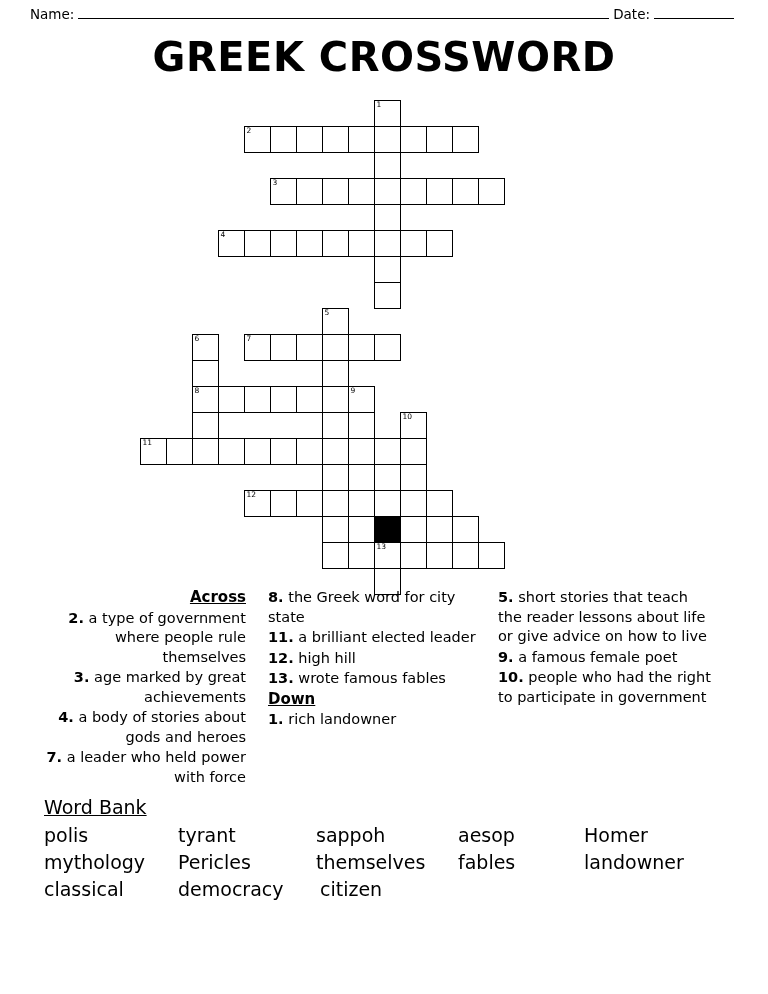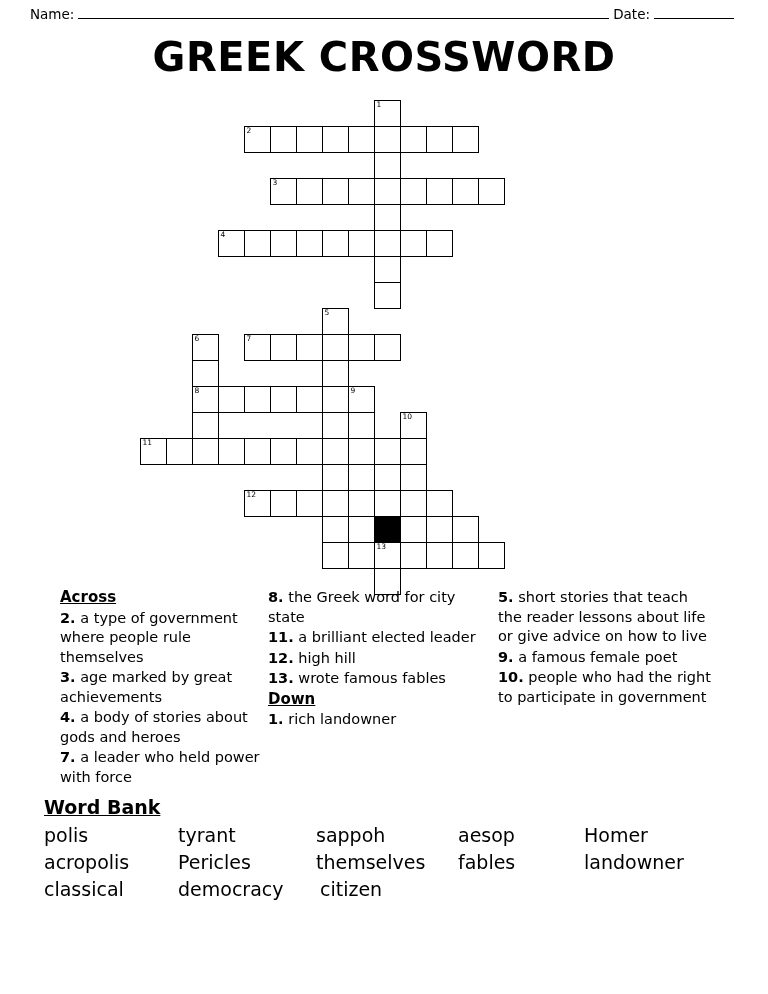--- a/index.html
+++ b/index.html
@@ -87,41 +87,41 @@
     top: 588px;
     left: 0;
     width: 768px;
     height: 200px;
   }
   .col {
     position: absolute;
     font-size: 14.5px;
     line-height: 19.5px;
   }
-  .col.c1 { left: 60px;  width: 210px; }
+  .col.c1 { left: 36px;  width: 210px; text-align: right; }
   .col.c2 { left: 268px; width: 215px; }
   .col.c3 { left: 498px; width: 215px; }
 
   .sec-head {
     font-weight: bold;
     text-decoration: underline;
     font-size: 15px;
     display: block;
     margin: 0 0 1px 0;
   }
   .clue { display: block; margin: 0 0 1px 0; }
   .clue b { font-weight: bold; }
 
   
   .wb-title {
     position: absolute;
     top: 796px;
     left: 44px;
     font-size: 19px;
-    font-weight: bold;
+    font-weight: normal;
     text-decoration: underline;
   }
   .wb {
     position: absolute;
     top: 822px;
     left: 44px;
     width: 680px;
     font-size: 19px;
     line-height: 27px;
   }
@@ -295,21 +295,21 @@
   <div class="wb-title">Word Bank</div>
   <div class="wb">
     <div class="wb-row">
       <span class="wb-cell wb-c1">polis</span>
       <span class="wb-cell wb-c2">tyrant</span>
       <span class="wb-cell wb-c3">sappoh</span>
       <span class="wb-cell wb-c4">aesop</span>
       <span class="wb-cell wb-c5">Homer</span>
     </div>
     <div class="wb-row">
-      <span class="wb-cell wb-c1">acropolis</span>
+      <span class="wb-cell wb-c1">mythology</span>
       <span class="wb-cell wb-c2">Pericles</span>
       <span class="wb-cell wb-c3">themselves</span>
       <span class="wb-cell wb-c4">fables</span>
       <span class="wb-cell wb-c5">landowner</span>
     </div>
     <div class="wb-row">
       <span class="wb-cell wb-c1">classical</span>
       <span class="wb-cell wb-c3">democracy</span>
       <span class="wb-cell wb-c2">citizen</span>
       <span class="wb-cell wb-c4"></span>

